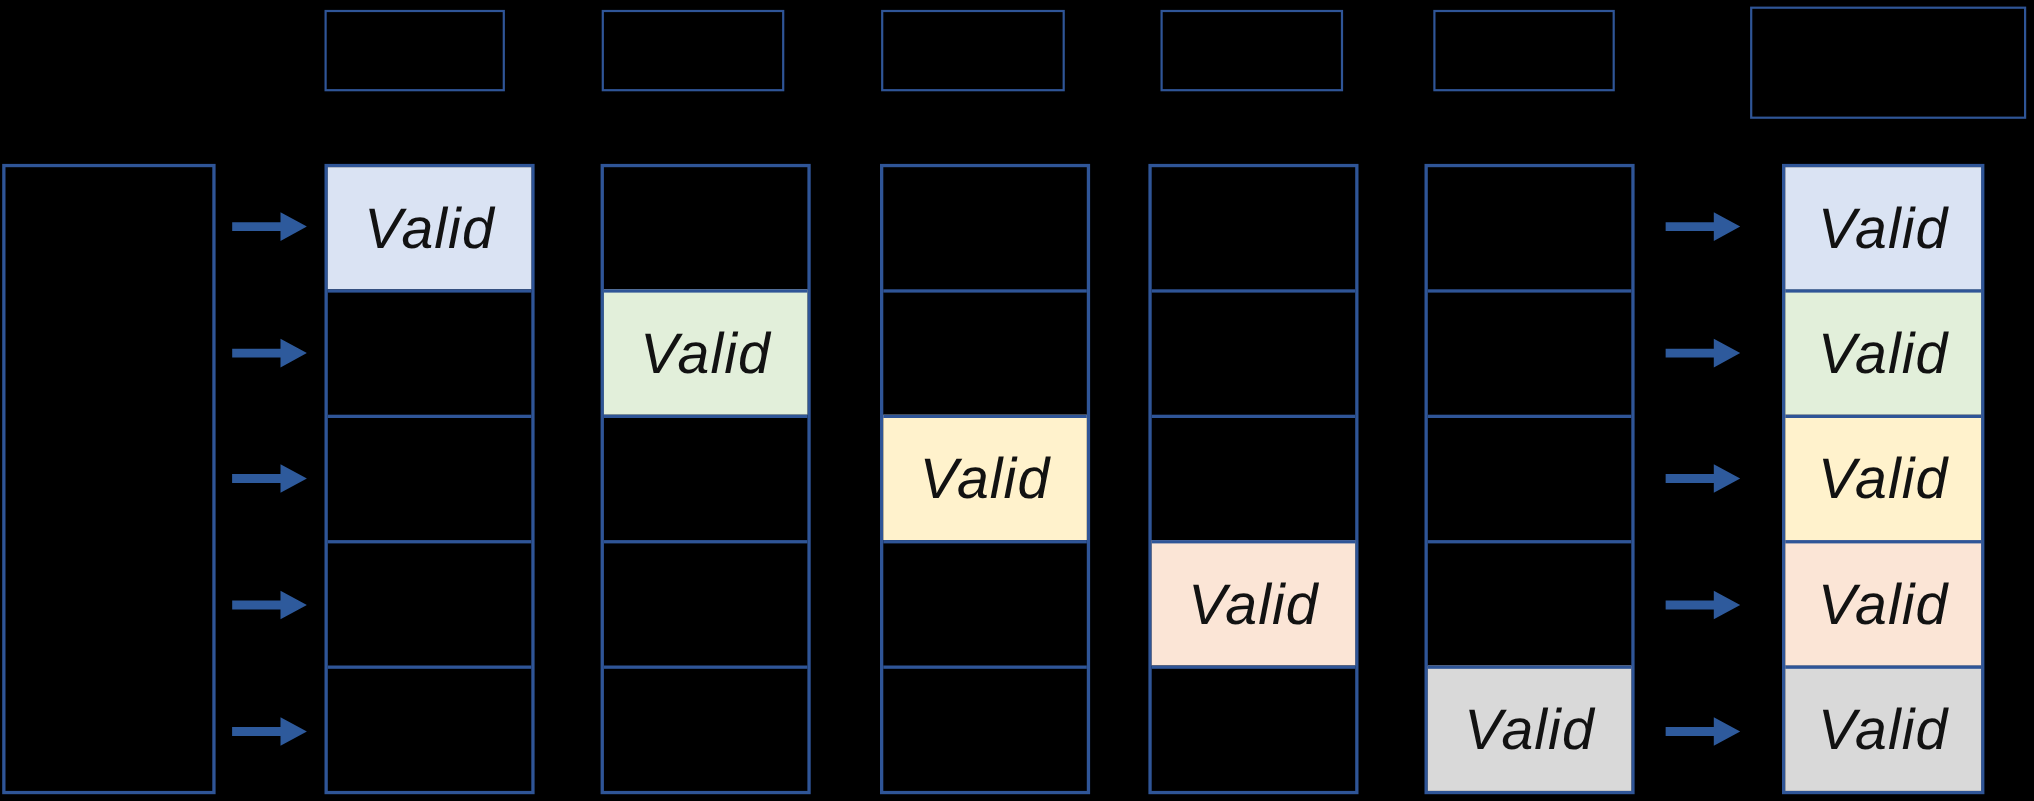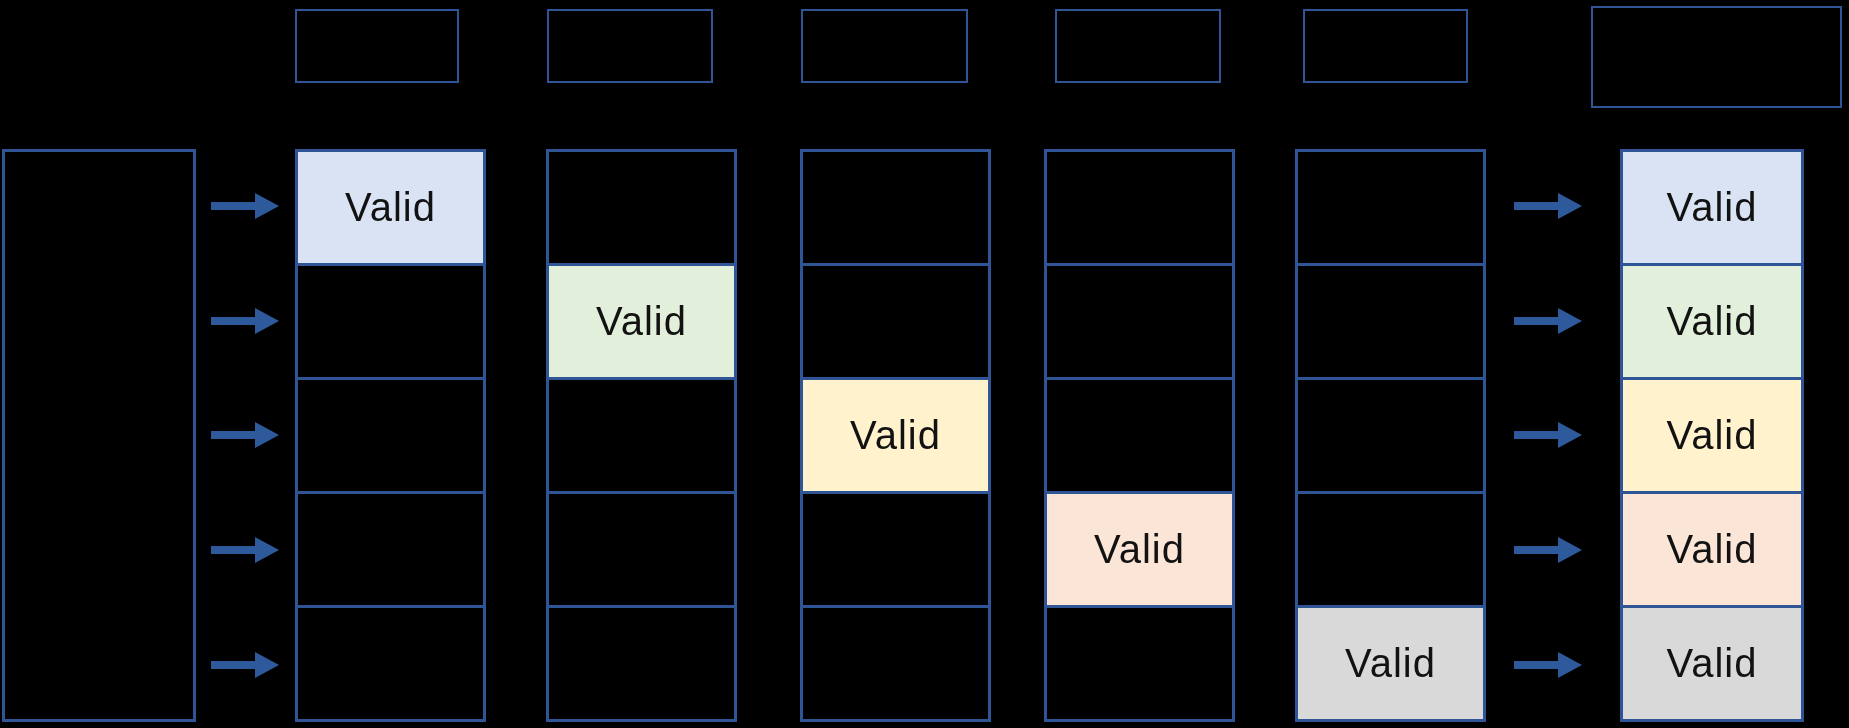--- a/index.html
+++ b/index.html
@@ -30,22 +30,23 @@
   .col{
     position:absolute;
     top:149px; height:573px; width:191px;
     border:3px solid var(--border);
     display:flex; flex-direction:column;
   }
   .cell{
     flex:1;
     border-top:3px solid var(--border);
     display:flex; align-items:center; justify-content:center;
-    font-size:40px; color:var(--text);
+    font-size:52px; color:var(--text);
     letter-spacing:1px;
+    font-style:italic;
   }
   .cell:first-child{ border-top:none; }
   .arrow{
     position:absolute;
     fill:var(--arrow);
   }
 </style>
 </head>
 <body>
 

